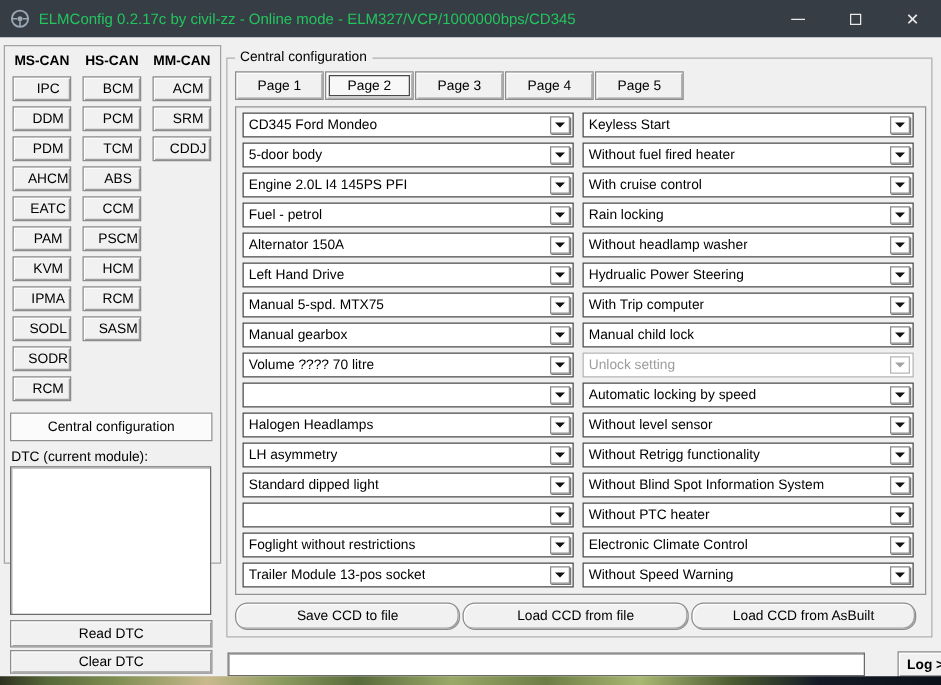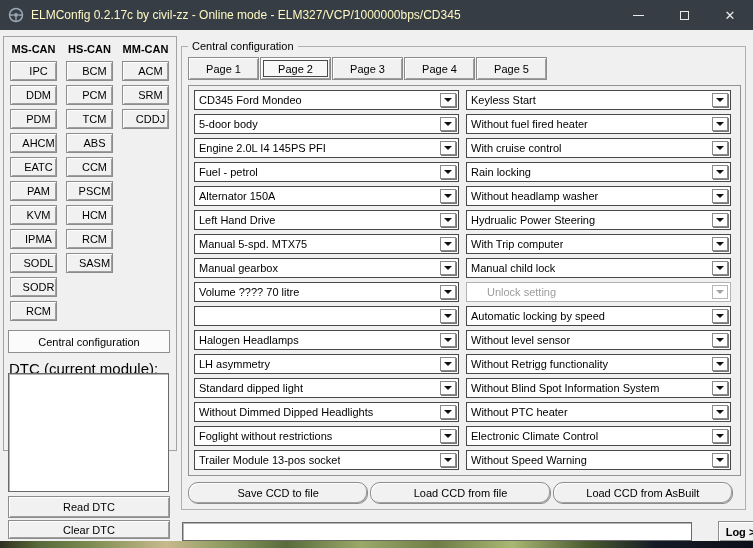--- a/index.html
+++ b/index.html
@@ -3,21 +3,21 @@
 <meta charset="utf-8">
 <style>
   html,body{margin:0;padding:0;background:#0c1018;}
   *{box-sizing:border-box;font-family:"Liberation Sans",sans-serif;}
   .screen{position:relative;width:753px;height:548px;overflow:hidden;background:#f0f0f0;}
 
   
   .titlebar{position:absolute;left:0;top:0;width:753px;height:30px;background:#373d44;
     display:flex;align-items:center;color:#f2f2f2;}
   .app-icon{margin-left:8px;width:16px;height:16px;flex:0 0 auto;}
-  .title-text{margin-left:7px;font-size:12px;white-space:nowrap;color:#fef9c3;}
+  .title-text{margin-left:7px;font-size:12px;white-space:nowrap;color:#22c55e;}
   .tb-controls{margin-left:auto;display:flex;height:30px;}
   .tb-btn{width:46px;height:30px;display:flex;align-items:center;justify-content:center;color:#e9e9e9;cursor:default;}
   .glyph-min{display:block;width:11px;height:1px;background:currentColor;}
   .glyph-max{display:block;width:9px;height:9px;border:1px solid currentColor;}
   .glyph-close{font-size:13px;line-height:13px;}
 
   
   .window-body{position:absolute;left:0;top:30px;width:753px;height:511px;background:#f0f0f0;}
 
   
@@ -30,42 +30,42 @@
   
   .modules-panel{position:absolute;left:3px;top:6px;width:174px;height:415px;border:1px solid #a3a3a3;}
   .module-columns{display:flex;gap:9px;padding:4px 0 0 6px;}
   .module-col{width:47px;display:flex;flex-direction:column;gap:4px;}
   .col-header{height:16px;font-size:11px;font-weight:bold;text-align:center;padding-top:2px;white-space:nowrap;}
   .module-btn{width:47px;height:20px;padding-left:16px;}
 
   .central-config-btn{position:absolute;left:4px;top:293px;width:162px;height:23px;
     background:#fbfbfb;border:1px solid #8f8f8f;box-shadow:none;font-size:11px;
     display:flex;align-items:center;justify-content:center;}
-  .dtc-label{position:absolute;left:5px;top:323px;font-size:15px;}
+  .dtc-label{position:absolute;left:5px;top:323px;font-size:11px;}
   .dtc-list{position:absolute;left:4px;top:336px;width:161px;height:119px;overflow:hidden;font-size:11px;}
   .read-dtc{position:absolute;left:4px;top:459px;width:162px;height:22px;}
   .clear-dtc{position:absolute;left:4px;top:483px;width:162px;height:19px;}
 
   
   .main-group{position:absolute;left:181px;top:16px;width:565px;height:464px;border:1px solid #b0b0b0;}
   .group-label{position:absolute;top:-7px;left:6px;background:#f0f0f0;padding:0 4px;font-size:11px;white-space:nowrap;}
 
   .tabs{position:absolute;left:6px;top:10px;display:flex;gap:1px;}
   .tab{width:71px;height:23px;}
   .tab.selected{background:#f8f8f8;outline:1px solid #4a4a4a;outline-offset:-4px;}
 
   .combo-panel{position:absolute;left:6px;top:38px;width:553px;height:391px;border:1px solid #929292;}
   .combo-grid{display:grid;grid-auto-flow:column;grid-template-rows:repeat(16,20px);
     grid-template-columns:265px 265px;column-gap:7px;row-gap:4px;padding:4px 0 0 5px;}
   .combo{display:flex;align-items:center;background:#fff;border:1px solid #474747;height:20px;}
   .combo-text{padding-left:4px;font-size:11px;white-space:nowrap;overflow:hidden;}
   .combo-arrow-btn{margin-left:auto;margin-right:2px;width:16px;height:14px;background:#fff;
     border:1px solid #8a8a8a;box-shadow:1px 1px 0 #777;display:flex;align-items:center;justify-content:center;color:#111;flex:0 0 auto;}
   .tri{width:0;height:0;border-left:4px solid transparent;border-right:4px solid transparent;border-top:4px solid currentColor;}
-  .combo.disabled{border-color:#b2b2b2;padding-left:16px;}
+  .combo.disabled{border-color:#b2b2b2;}
   .combo.disabled .combo-text{color:#9d9d9d;}
   .combo.disabled .combo-arrow-btn{border-color:#b6b6b6;box-shadow:none;color:#a3a3a3;}
 
   .action-row{position:absolute;left:6px;top:435px;width:545px;height:22px;display:flex;gap:2px;}
   .action-btn{flex:1;height:22px;border-radius:10px;}
 
   
   .log-input{position:absolute;left:182px;top:492px;width:510px;height:19px;font-size:11px;padding:0 3px;outline:none;}
   .log-btn{position:absolute;left:702px;top:491px;width:45px;height:21px;font-weight:bold;margin-left:16px;}
 
@@ -227,21 +227,20 @@
                 <span class="tri"></span>
               </span>
             </div>
             <div class="combo">
               <span class="combo-text">Standard dipped light</span>
               <span class="combo-arrow-btn">
                 <span class="tri"></span>
               </span>
             </div>
             <div class="combo">
-              <span class="combo-text">Without Dimmed Dipped Headlights</span>
               <span class="combo-arrow-btn">
                 <span class="tri"></span>
               </span>
             </div>
             <div class="combo">
               <span class="combo-text">Foglight without restrictions</span>
               <span class="combo-arrow-btn">
                 <span class="tri"></span>
               </span>
             </div>

